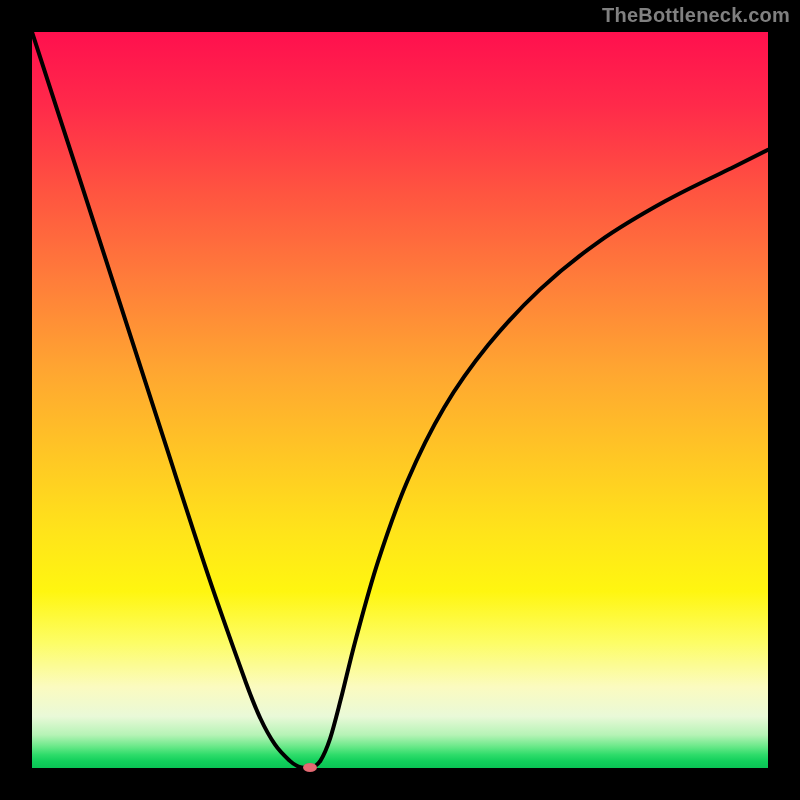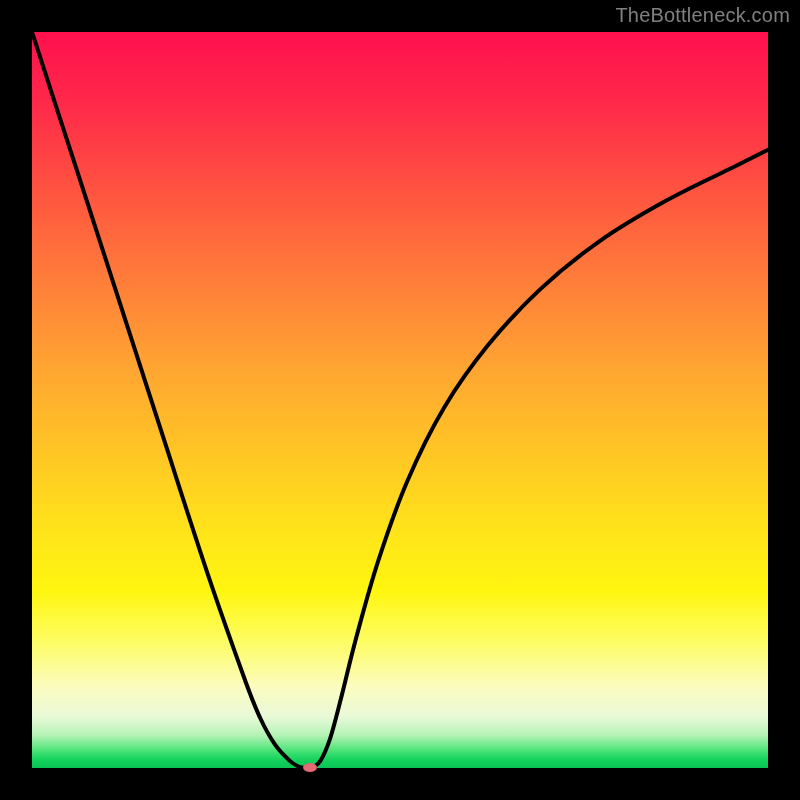--- a/index.html
+++ b/index.html
@@ -17,21 +17,21 @@
   height: 800px;
   background: #000;
 }
 .watermark {
   position: absolute;
   top: 4px;
   right: 10px;
   color: #808080;
   font-size: 20px;
   letter-spacing: 0.2px;
-  font-weight: 400;
+  font-weight: 700;
   user-select: none;
 }
 .plot {
   position: absolute;
   left: 32px;
   top: 32px;
   width: 736px;
   height: 736px;
 }
 .grad {

